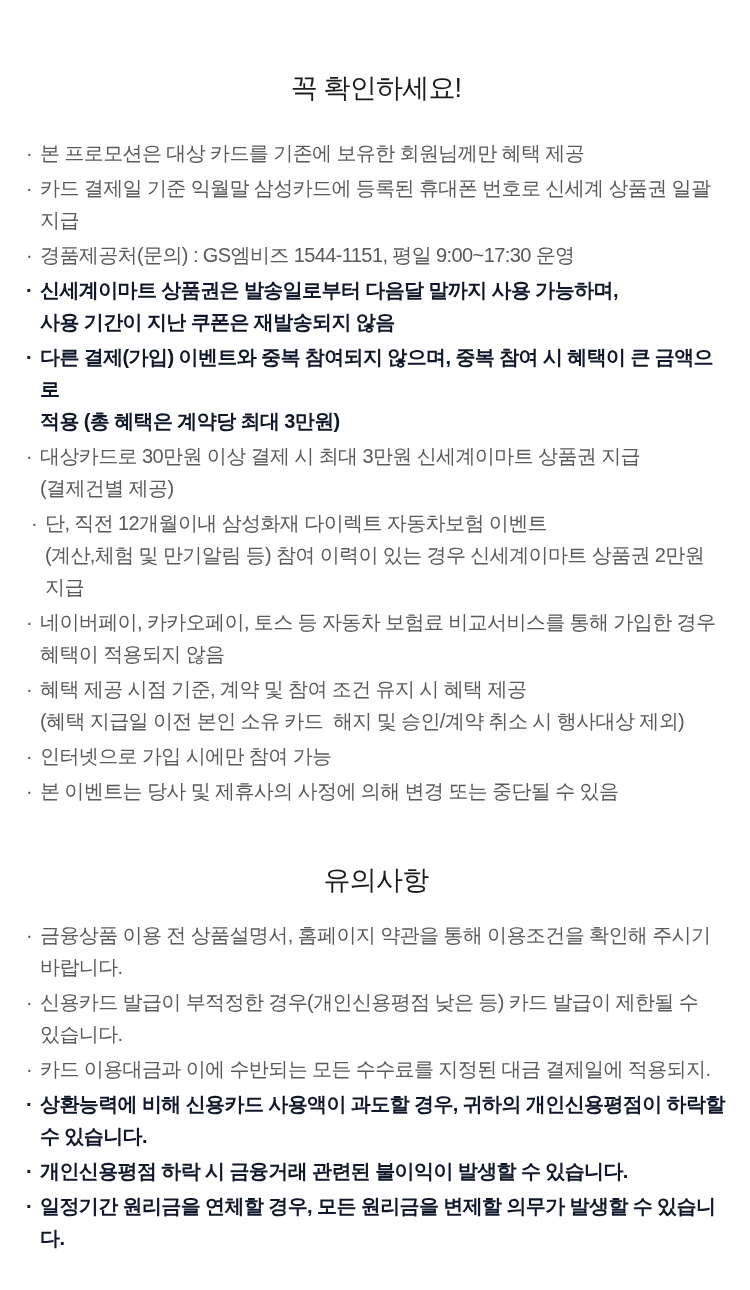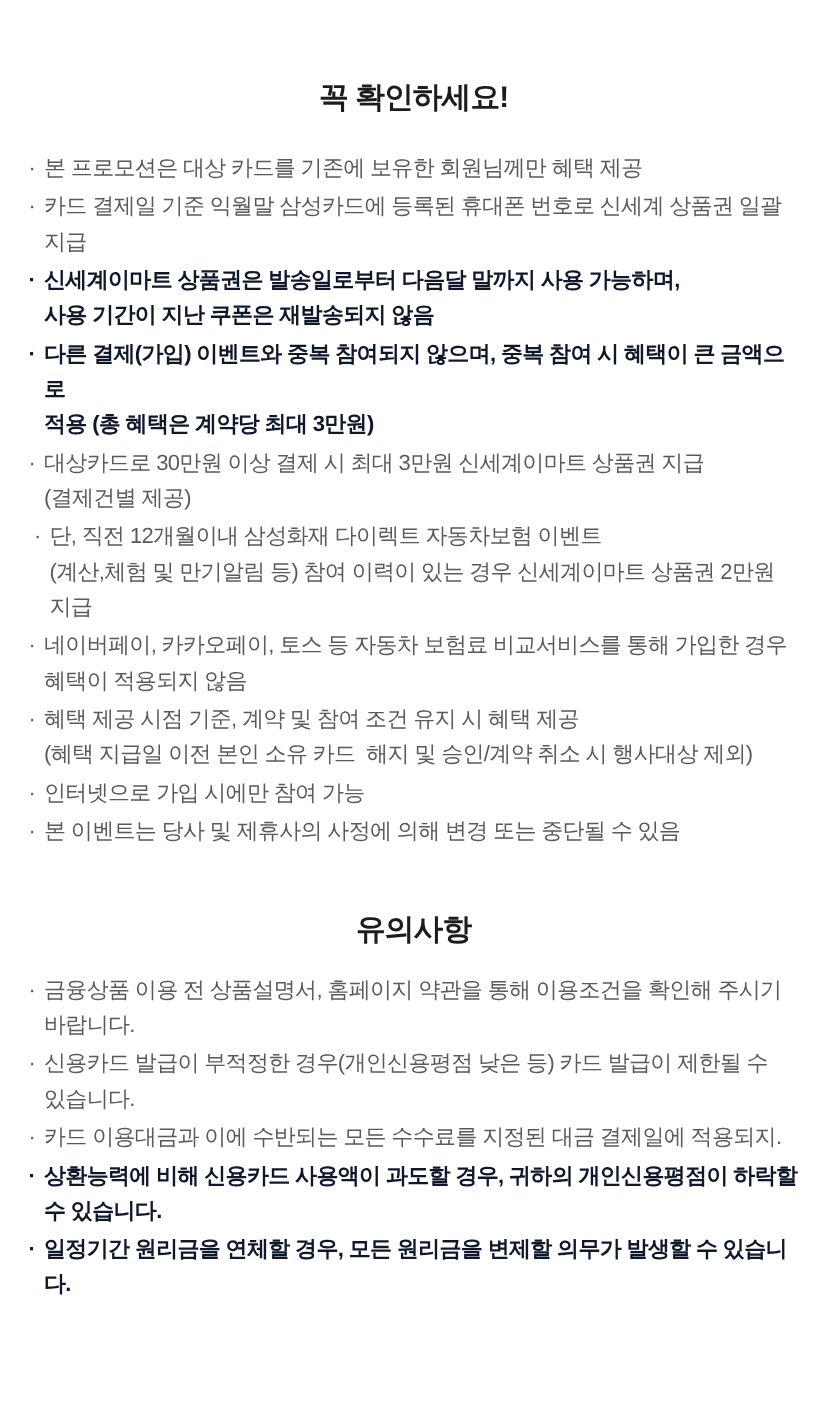--- a/index.html
+++ b/index.html
@@ -19,21 +19,21 @@
     width: 750px;
     height: 1290px;
     padding: 73px 24px 0 26px;
     background: #ffffff;
   }
   .section-title {
     margin: 0;
     text-align: center;
     font-size: 27px;
     line-height: 30px;
-    font-weight: 700;
+    font-weight: 400;
     color: #1c1c1c;
     letter-spacing: -0.8px;
   }
   .notice-list {
     list-style: none;
     margin: 0;
     padding: 0;
   }
   .notice-list.first {
     margin-top: 34px;
@@ -71,20 +71,21 @@
 </head>
 <body>
 
 <div class="page">
 
   <h2 class="section-title first">꼭 확인하세요!</h2>
 
   <ul class="notice-list first">
       <li>본 프로모션은 대상 카드를 기존에 보유한 회원님께만 혜택 제공</li>
       <li>카드 결제일 기준 익월말 삼성카드에 등록된 휴대폰 번호로 신세계 상품권 일괄 지급</li>
+      <li>경품제공처(문의) : GS엠비즈 1544-1151, 평일 9:00~17:30 운영</li>
       <li class="bold">신세계이마트 상품권은 발송일로부터 다음달 말까지 사용 가능하며,
 사용 기간이 지난 쿠폰은 재발송되지 않음</li>
       <li class="bold">다른 결제(가입) 이벤트와 중복 참여되지 않으며, 중복 참여 시 혜택이 큰 금액으로
 적용 (총 혜택은 계약당 최대 3만원)</li>
       <li>대상카드로 30만원 이상 결제 시 최대 3만원 신세계이마트 상품권 지급
 (결제건별 제공)</li>
       <li class="indent">단, 직전 12개월이내 삼성화재 다이렉트 자동차보험 이벤트
 (계산,체험 및 만기알림 등) 참여 이력이 있는 경우 신세계이마트 상품권 2만원 지급</li>
       <li>네이버페이, 카카오페이, 토스 등 자동차 보험료 비교서비스를 통해 가입한 경우
 혜택이 적용되지 않음</li>
@@ -97,16 +98,17 @@
   <h2 class="section-title second">유의사항</h2>
 
   <ul class="notice-list second">
       <li>금융상품 이용 전 상품설명서, 홈페이지 약관을 통해 이용조건을 확인해 주시기
 바랍니다.</li>
       <li>신용카드 발급이 부적정한 경우(개인신용평점 낮은 등) 카드 발급이 제한될 수
 있습니다.</li>
       <li>카드 이용대금과 이에 수반되는 모든 수수료를 지정된 대금 결제일에 적용되지.</li>
       <li class="bold">상환능력에 비해 신용카드 사용액이 과도할 경우, 귀하의 개인신용평점이 하락할
 수 있습니다.</li>
+      <li class="bold">개인신용평점 하락 시 금융거래 관련된 불이익이 발생할 수 있습니다.</li>
       <li class="bold">일정기간 원리금을 연체할 경우, 모든 원리금을 변제할 의무가 발생할 수 있습니다.</li>
     </ul>
 
 </div>
 
 </body></html>

